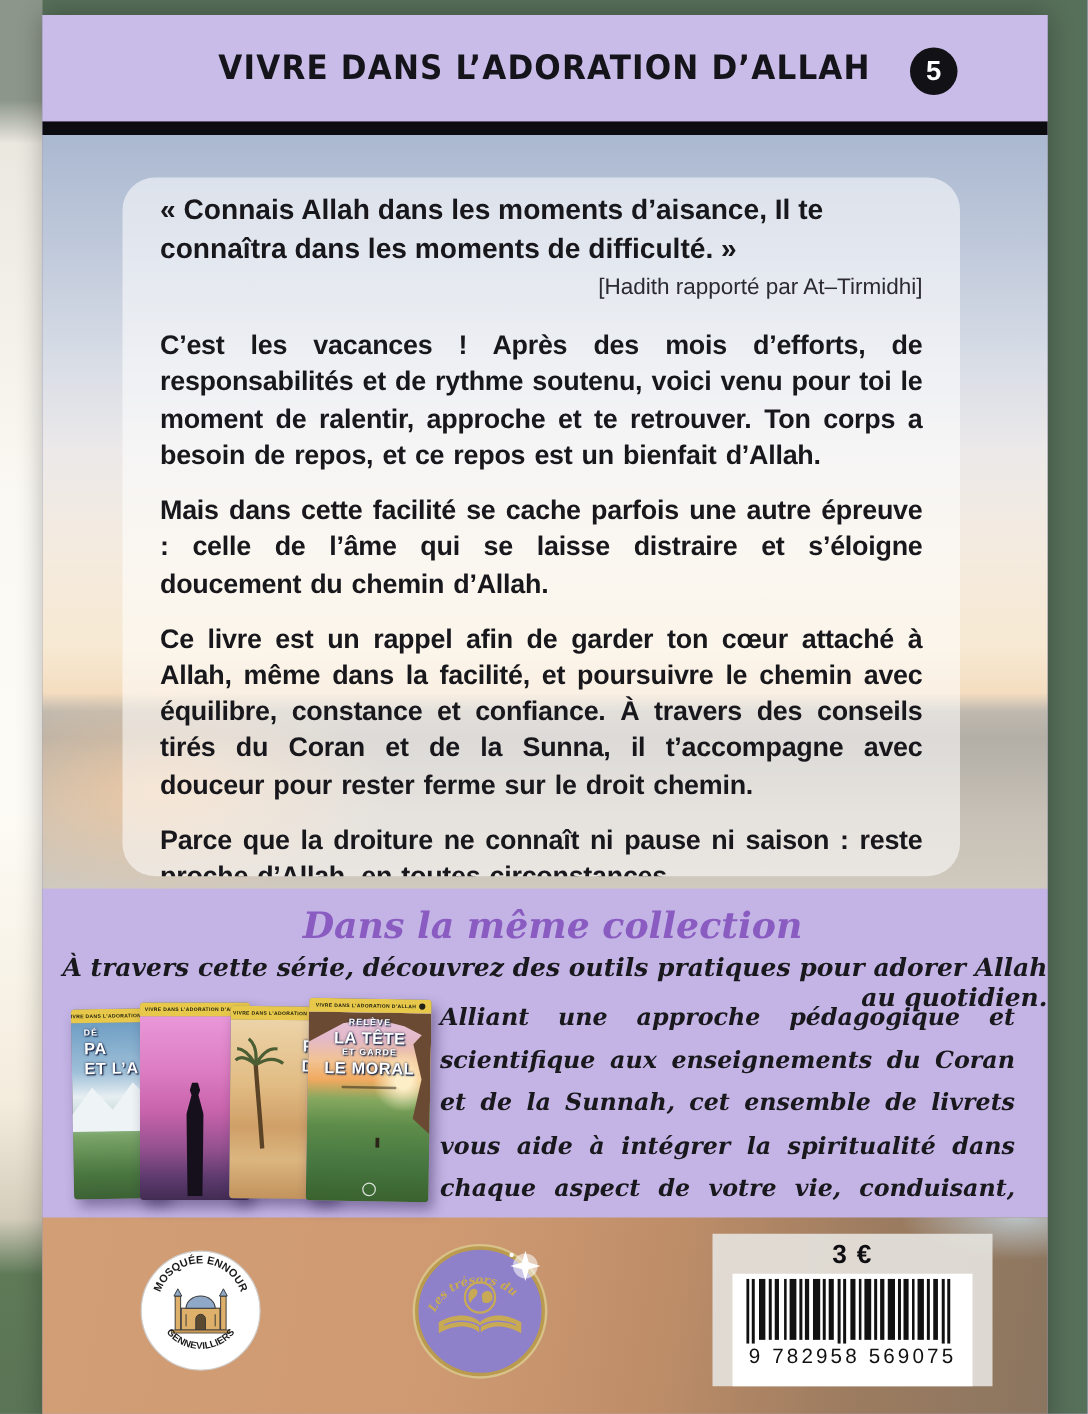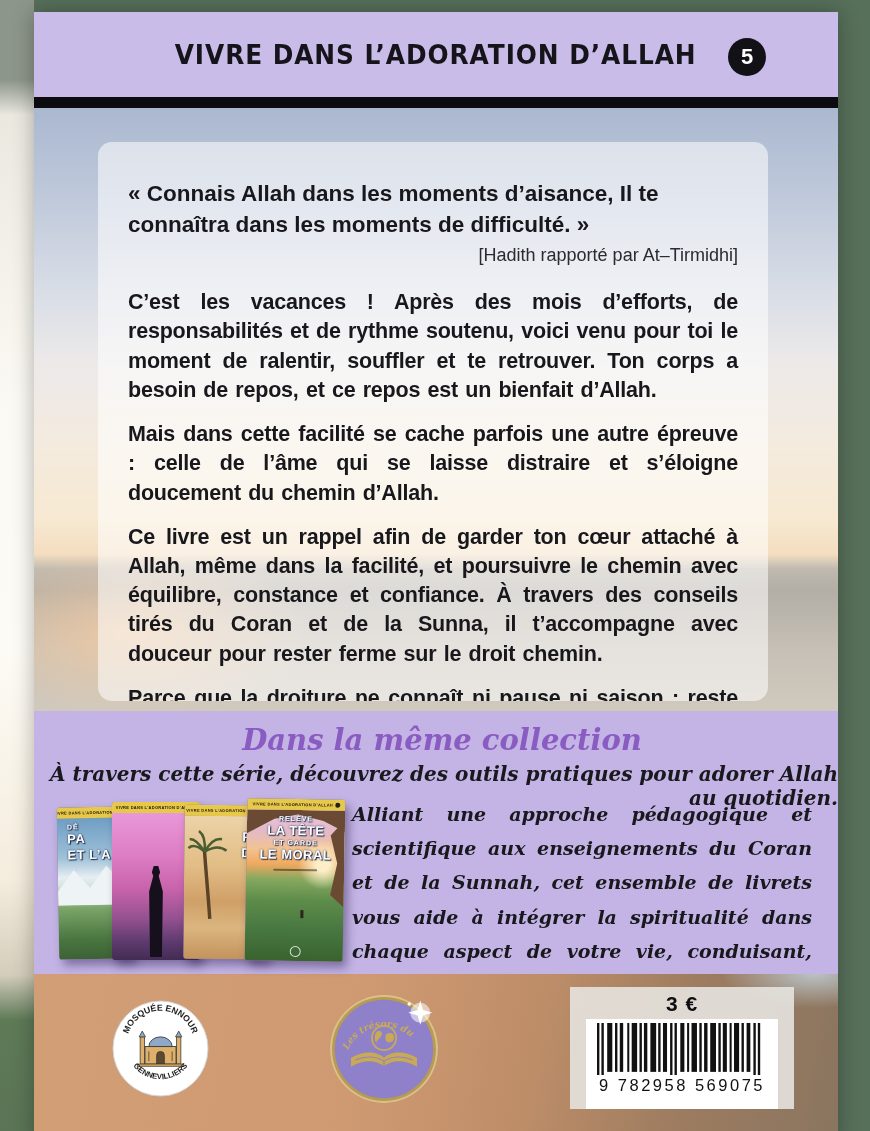--- a/index.html
+++ b/index.html
@@ -41,22 +41,22 @@
   .photo-section{
     position:relative;height:603px;
     background:
       radial-gradient(ellipse 260px 120px at 12% 87%, rgba(250,205,160,.75), rgba(250,205,160,0) 70%),
       linear-gradient(to bottom,
         #aab8d0 0%,#bec8da 14%,#d8dde6 30%,#ece9e9 42%,#f4ebdf 55%,#f7e9d2 68%,
         #f4ddc0 74%,#bfb9af 76.5%,#b3aea6 80%,#c6c0b6 90%,#d0c9be 100%);
   }
   .quote-panel{
     position:absolute;left:64px;right:70px;top:34px;bottom:10px;
-    background:rgba(255,255,255,.55);border-radius:14px;
-    padding:36px 30px;box-sizing:border-box;overflow:hidden;color:#17171c;
+    background:rgba(255,255,255,.55);border-radius:26px;
+    padding:10px 30px;box-sizing:border-box;overflow:hidden;color:#17171c;
   }
   .quote-text{font-weight:bold;font-size:22.5px;line-height:1.38;margin:0;}
   .hadith-attribution{
     text-align:right;font-size:18px;font-weight:400;color:#2a2a30;margin:5px 0 22px;
   }
   .body-paragraph{
     font-weight:bold;font-size:21.5px;line-height:1.36;text-align:justify;
     margin:15px 0 0;letter-spacing:-.2px;word-spacing:1.5px;
   }
   
@@ -142,21 +142,21 @@
   <div class="header-band">
     <div class="series-title">VIVRE DANS L’ADORATION D’ALLAH</div>
     <div class="volume-badge">5</div>
   </div>
   <div class="divider-bar"></div>
 
   <div class="photo-section">
     <div class="quote-panel">
       <p class="quote-text">« Connais Allah dans les moments d’aisance, Il te connaîtra dans les moments de difficulté. »</p>
       <div class="hadith-attribution">[Hadith rapporté par At–Tirmidhi]</div>
-      <p class="body-paragraph">C’est les vacances ! Après des mois d’efforts, de responsabilités et de rythme soutenu, voici venu pour toi le moment de ralentir, souffler et te retrouver. Ton corps a besoin de repos, et ce repos est un bienfait d’Allah.</p>
+      <p class="body-paragraph">C’est les vacances ! Après des mois d’efforts, de responsabilités et de rythme soutenu, voici venu pour toi le moment de ralentir, approche et te retrouver. Ton corps a besoin de repos, et ce repos est un bienfait d’Allah.</p>
       <p class="body-paragraph">Mais dans cette facilité se cache parfois une autre épreuve : celle de l’âme qui se laisse distraire et s’éloigne doucement du chemin d’Allah.</p>
       <p class="body-paragraph">Ce livre est un rappel afin de garder ton cœur attaché à Allah, même dans la facilité, et poursuivre le chemin avec équilibre, constance et confiance. À travers des conseils tirés du Coran et de la Sunna, il t’accompagne avec douceur pour rester ferme sur le droit chemin.</p>
       <p class="body-paragraph">Parce que la droiture ne connaît ni pause ni saison : reste proche d’Allah, en toutes circonstances…</p>
     </div>
   </div>
 
   <div class="collection-section">
     <h2 class="collection-title">Dans la même collection</h2>
     <div class="collection-subtitle">À travers cette série, découvrez des outils pratiques pour adorer Allah au quotidien.</div>
 

